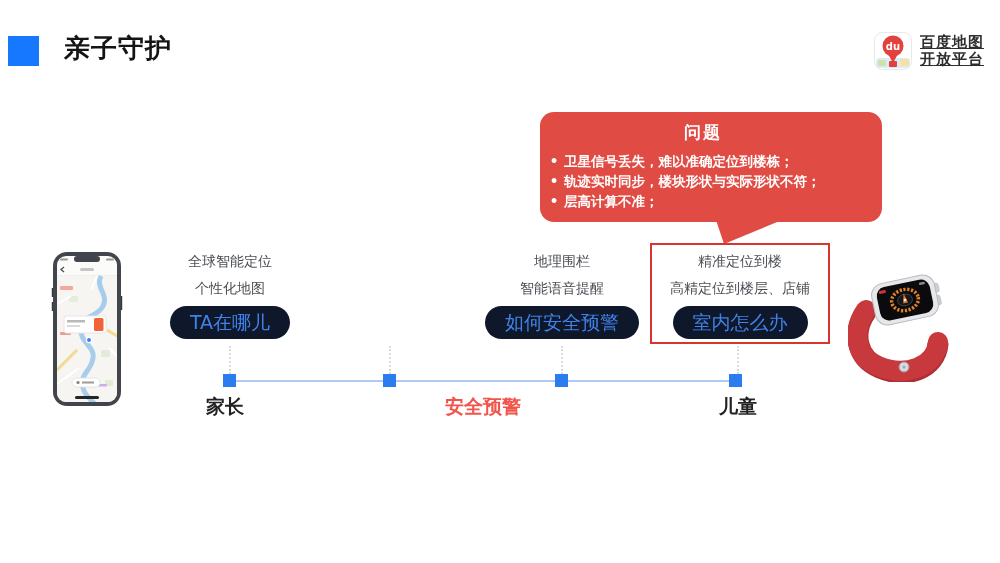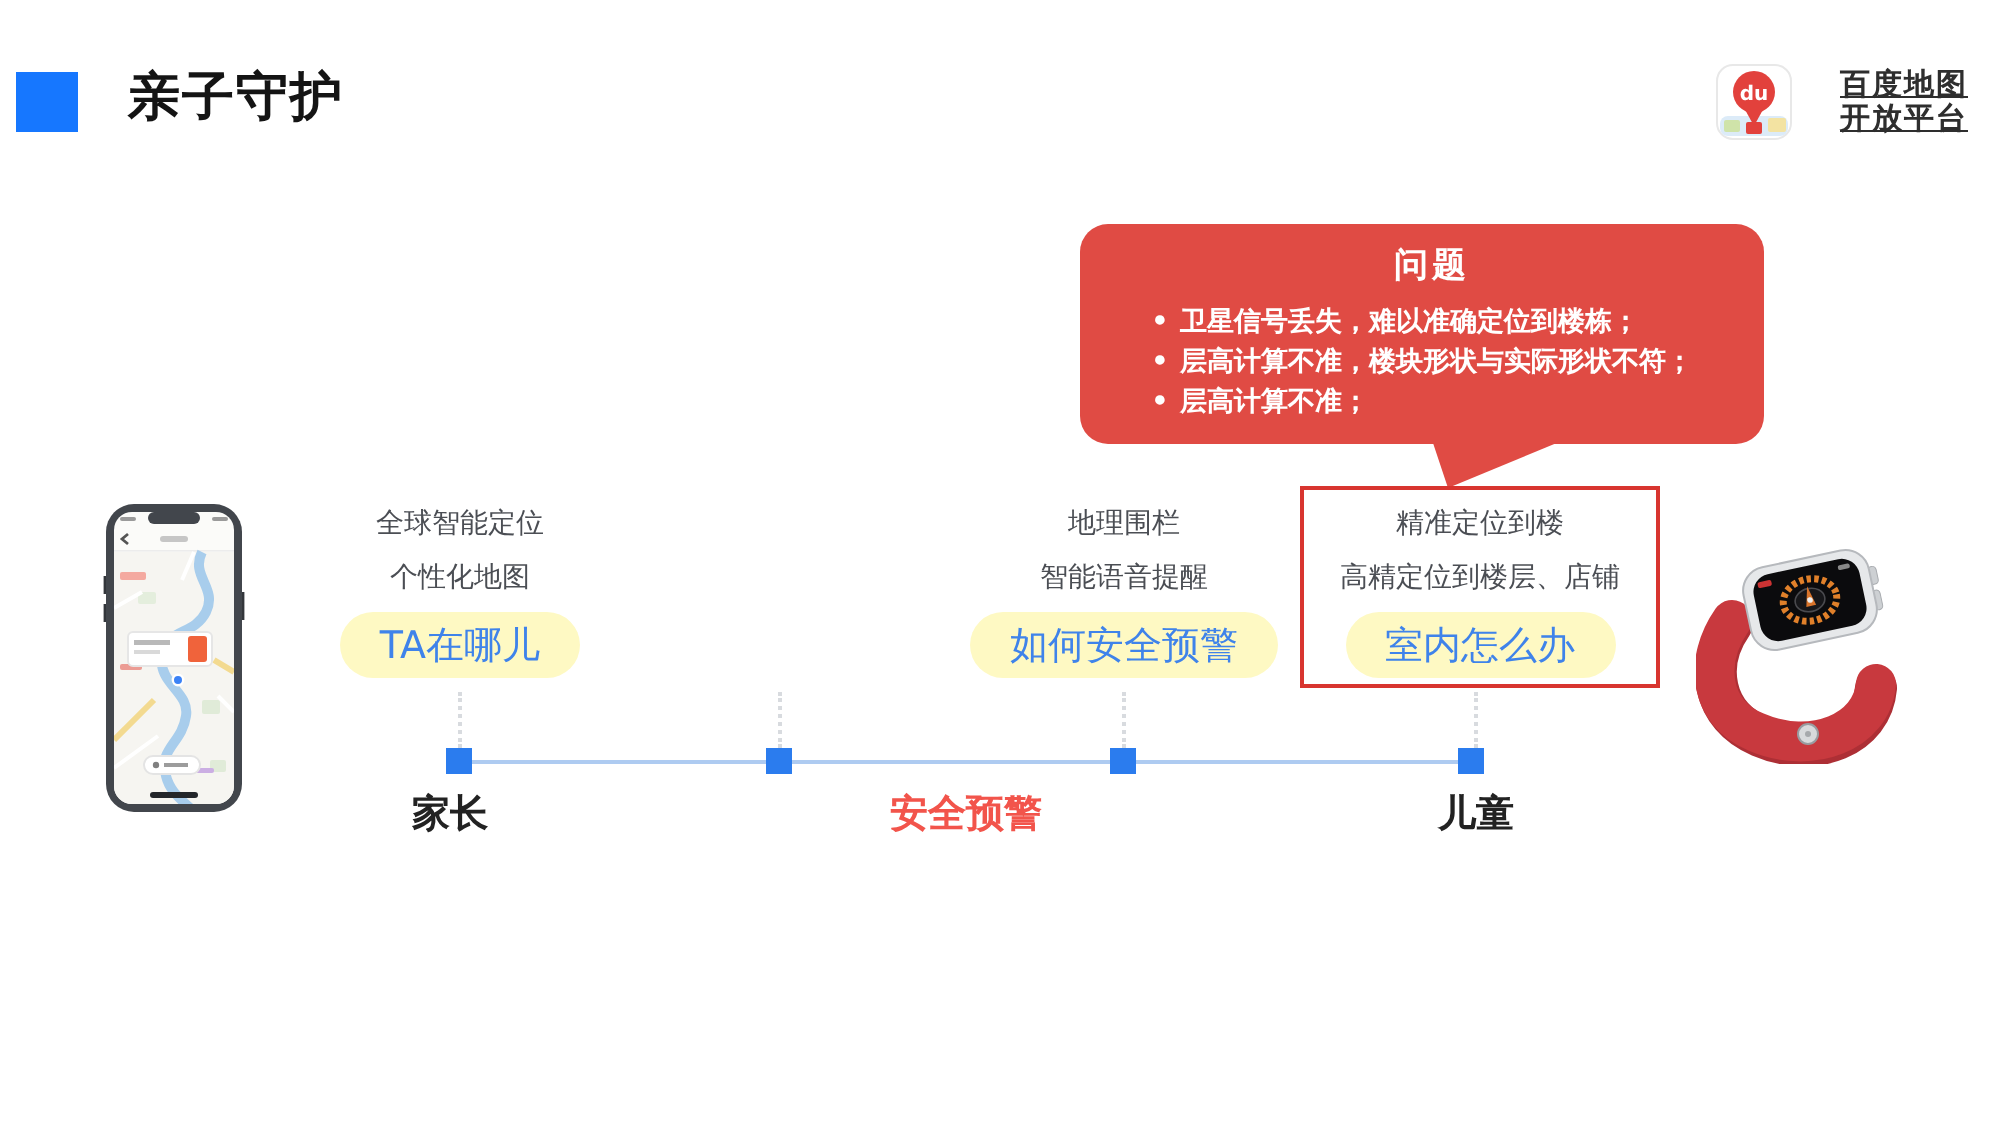--- a/index.html
+++ b/index.html
@@ -3,46 +3,46 @@
 <meta charset="utf-8">
 <style>
   html,body{margin:0;padding:0;background:#fff;}
   .slide{
     position:relative;width:1000px;height:497px;background:#fff;overflow:hidden;
     font-family:"DejaVu Sans","Liberation Sans",sans-serif;
   }
   
   .accent-square{position:absolute;left:8px;top:36px;width:31px;height:30px;background:#1677FF;}
   .page-title{position:absolute;left:64px;top:31px;font-size:26px;font-weight:700;color:#141414;letter-spacing:1px;}
-  .logo{position:absolute;right:16px;top:32px;display:flex;align-items:center;gap:24px;}
+  .logo{position:absolute;right:16px;top:32px;display:flex;align-items:center;gap:8px;}
   .logo-badge{width:38px;height:38px;}
   .logo-text{font-size:15px;font-weight:800;color:#2E2E2E;line-height:17px;letter-spacing:1px;text-decoration:underline;}
   
   .bubble{
     position:absolute;left:540px;top:112px;width:342px;height:110px;box-sizing:border-box;
-    background:#E04B44;border-radius:14px;color:#fff;padding:9px 16px 10px 26px;
+    background:#E04B44;border-radius:14px;color:#fff;padding:9px 16px 10px 0;
   }
   .bubble-title{text-align:center;font-size:17px;font-weight:700;letter-spacing:2px;}
   .bubble-list{margin:7px 0 0 4px;}
   .bubble-li{display:flex;font-size:13.5px;font-weight:600;line-height:20px;}
   .bubble-li .dot{width:20px;text-align:center;flex:0 0 20px;}
   .bubble-tail{position:absolute;left:176px;top:calc(100% - 2px);}
   
   .feature-col{
     position:absolute;top:243px;width:180px;height:101px;box-sizing:border-box;
     display:flex;flex-direction:column;align-items:center;padding-top:8px;
     border:2px solid transparent;
   }
   .feature-col.highlight{border-color:#D8352F;}
   .col-1{left:140px;}.col-2{left:300px;}.col-3{left:472px;}.col-4{left:650px;}
   .cap{font-size:14px;color:#4B4E54;white-space:nowrap;}
   .cap + .cap{margin-top:9px;}
   .pill{
     margin-top:8px;display:inline-flex;align-items:center;justify-content:center;
-    height:33px;padding:0 20px;border-radius:17px;background:#fef9c3;
+    height:33px;padding:0 20px;border-radius:17px;background:#0f172a;
     color:#3F83EA;font-size:19px;white-space:nowrap;
   }
   
   .connector{position:absolute;top:346px;height:28px;width:0;border-left:2px dotted #D8DBDF;}
   .cn-1{left:229px;}.cn-2{left:389px;}.cn-3{left:561px;}.cn-4{left:737px;}
   .tl-line{position:absolute;left:230px;top:380px;width:505px;height:2px;background:#AECBF1;}
   .tl-node{position:absolute;top:374px;width:13px;height:13px;background:#2B7CEE;}
   .nd-1{left:223px;}.nd-2{left:383px;}.nd-3{left:555px;}.nd-4{left:729px;}
   .tl-label{position:absolute;top:394px;transform:translateX(-50%);font-size:19px;font-weight:600;color:#222;white-space:nowrap;}
   .lb-parent{left:225px;}
@@ -79,21 +79,21 @@
 
   <div class="bubble">
     <div class="bubble-title">问题</div>
     <div class="bubble-list">
       <div class="bubble-li">
         <span class="dot">•</span>
         <span>卫星信号丢失，难以准确定位到楼栋；</span>
       </div>
       <div class="bubble-li">
         <span class="dot">•</span>
-        <span>层高计算不准，楼块形状与实际形状不符；</span>
+        <span>轨迹实时同步，楼块形状与实际形状不符；</span>
       </div>
       <div class="bubble-li">
         <span class="dot">•</span>
         <span>层高计算不准；</span>
       </div>
     </div>
     <svg class="bubble-tail" width="70" height="24" viewBox="0 0 70 24">
       <polygon points="0,0 66,0 8,24" fill="#E04B44"></polygon>
     </svg>
   </div>

